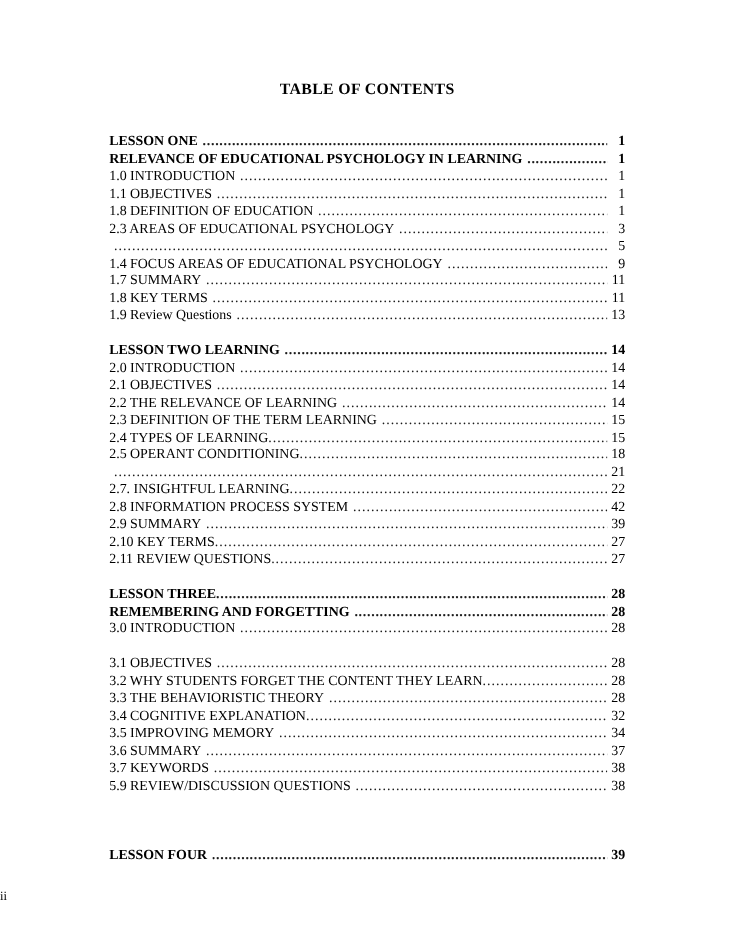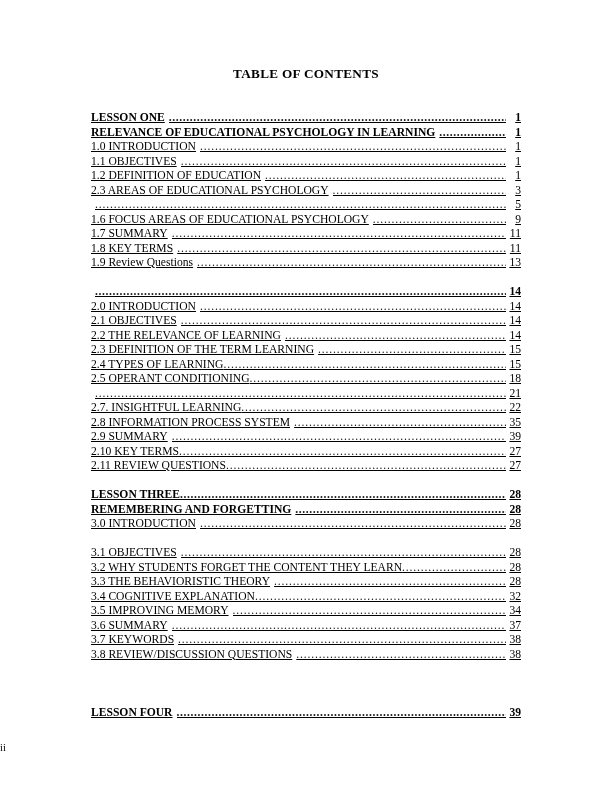--- a/index.html
+++ b/index.html
@@ -48,21 +48,20 @@
   }
   .entry {
     display: flex;
     align-items: baseline;
     width: 100%;
     font-size: 11.6px;
     line-height: 14.5px;
     height: 14.5px;
     white-space: nowrap;
     overflow: hidden;
-    text-decoration: underline;
   }
   .entry .label {
     flex: 0 0 auto;
   }
   .entry .leader {
     flex: 1 1 auto;
     overflow: hidden;
     margin: 0 1px 0 1px;
     position: relative;
     height: 14.5px;
@@ -127,35 +126,35 @@
           <span class="label">1.0 INTRODUCTION</span>
           <span class="leader"></span>
           <span class="pageno">1</span>
         </div>
         <div class="entry wide-gap">
           <span class="label">1.1 OBJECTIVES</span>
           <span class="leader"></span>
           <span class="pageno">1</span>
         </div>
         <div class="entry wide-gap">
-          <span class="label">1.2 DEFINITION OF EDUCATION</span>
+          <span class="label">1.8 DEFINITION OF EDUCATION</span>
           <span class="leader"></span>
           <span class="pageno">1</span>
         </div>
         <div class="entry wide-gap">
           <span class="label">2.3 AREAS OF EDUCATIONAL PSYCHOLOGY</span>
           <span class="leader"></span>
           <span class="pageno">3</span>
         </div>
         <div class="entry wide-gap">
           <span class="leader"></span>
           <span class="pageno">5</span>
         </div>
         <div class="entry wide-gap">
-          <span class="label">1.6 FOCUS AREAS OF EDUCATIONAL PSYCHOLOGY</span>
+          <span class="label">1.4 FOCUS AREAS OF EDUCATIONAL PSYCHOLOGY</span>
           <span class="leader"></span>
           <span class="pageno">9</span>
         </div>
         <div class="entry wide-gap">
           <span class="label">1.7 SUMMARY</span>
           <span class="leader"></span>
           <span class="pageno">11</span>
         </div>
         <div class="entry wide-gap">
           <span class="label">1.8 KEY TERMS</span>
@@ -164,20 +163,21 @@
         </div>
         <div class="entry wide-gap">
           <span class="label">1.9 Review Questions</span>
           <span class="leader"></span>
           <span class="pageno">13</span>
         </div>
       </div>
       <div class="gap-small"></div>
       <div class="toc-block">
         <div class="entry bold wide-gap">
+          <span class="label">LESSON TWO LEARNING</span>
           <span class="leader"></span>
           <span class="pageno">14</span>
         </div>
         <div class="entry wide-gap">
           <span class="label">2.0 INTRODUCTION</span>
           <span class="leader"></span>
           <span class="pageno">14</span>
         </div>
         <div class="entry wide-gap">
           <span class="label">2.1 OBJECTIVES</span>
@@ -209,21 +209,21 @@
           <span class="pageno">21</span>
         </div>
         <div class="entry nospace">
           <span class="label">2.7. INSIGHTFUL LEARNING</span>
           <span class="leader"></span>
           <span class="pageno">22</span>
         </div>
         <div class="entry wide-gap">
           <span class="label">2.8 INFORMATION PROCESS SYSTEM</span>
           <span class="leader"></span>
-          <span class="pageno">35</span>
+          <span class="pageno">42</span>
         </div>
         <div class="entry wide-gap">
           <span class="label">2.9 SUMMARY</span>
           <span class="leader"></span>
           <span class="pageno">39</span>
         </div>
         <div class="entry nospace">
           <span class="label">2.10 KEY TERMS</span>
           <span class="leader"></span>
           <span class="pageno">27</span>
@@ -281,21 +281,21 @@
           <span class="label">3.6 SUMMARY</span>
           <span class="leader"></span>
           <span class="pageno">37</span>
         </div>
         <div class="entry wide-gap">
           <span class="label">3.7 KEYWORDS</span>
           <span class="leader"></span>
           <span class="pageno">38</span>
         </div>
         <div class="entry wide-gap">
-          <span class="label">3.8 REVIEW/DISCUSSION QUESTIONS</span>
+          <span class="label">5.9 REVIEW/DISCUSSION QUESTIONS</span>
           <span class="leader"></span>
           <span class="pageno">38</span>
         </div>
       </div>
       <div class="gap-large"></div>
       <div class="toc-block">
         <div class="entry bold wide-gap">
           <span class="label">LESSON FOUR</span>
           <span class="leader"></span>
           <span class="pageno">39</span>

